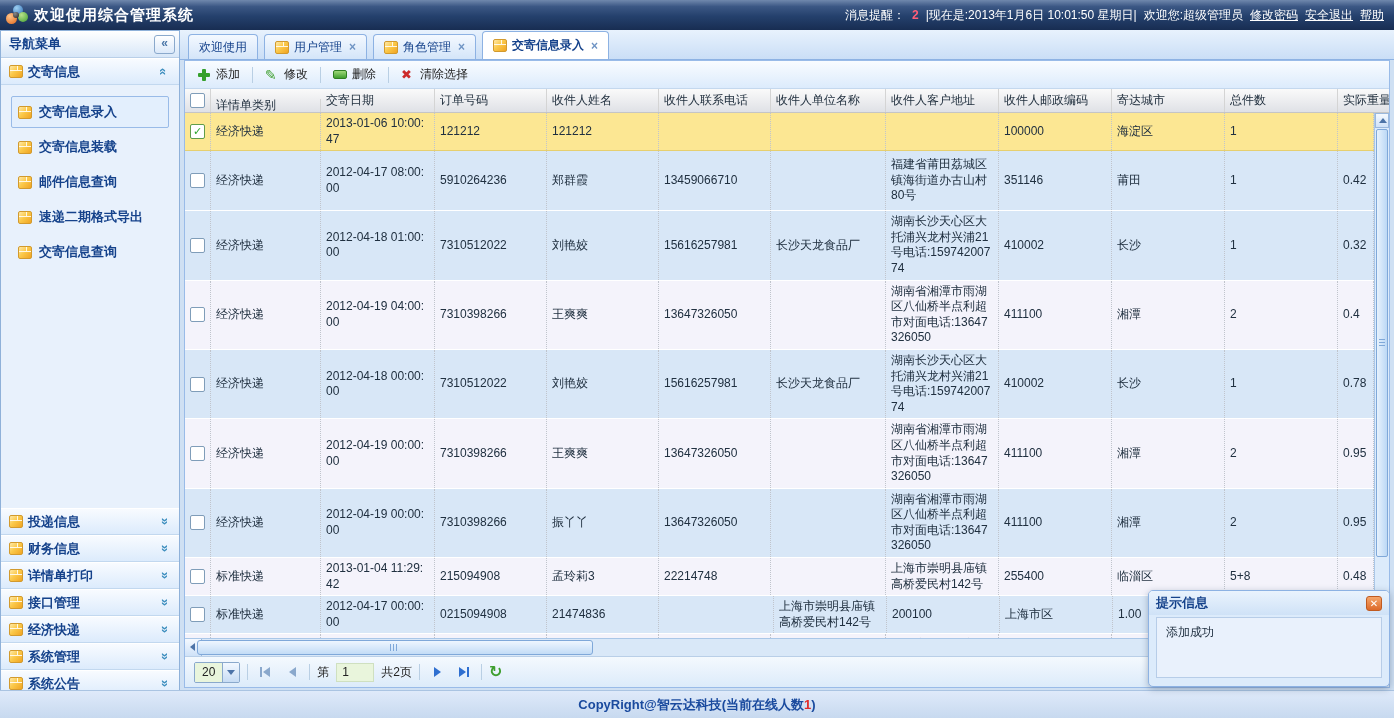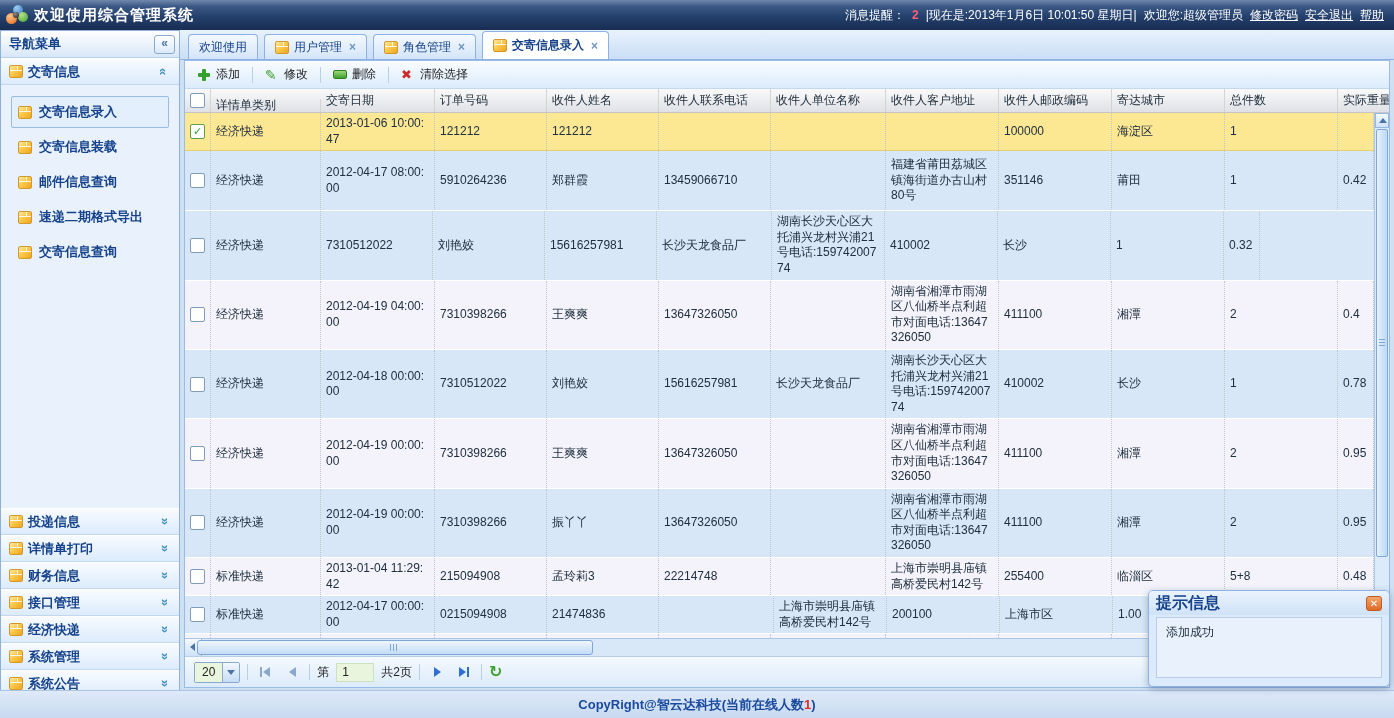--- a/index.html
+++ b/index.html
@@ -136,21 +136,21 @@
   .refresh::after{content:"\21BB";}
   
   .footer{position:absolute;left:0;top:690px;width:1394px;height:28px;box-sizing:border-box;
     background:linear-gradient(180deg,#dfeafa,#c7d9ef);border-top:1px solid #aac4e2;
     display:flex;align-items:center;justify-content:center;font-size:13px;font-weight:700;color:#1a4a9e;}
   .online-count{color:#e02b2b;}
   
   .popup{position:absolute;left:1148px;top:590px;width:242px;height:97px;z-index:50;
     border:1px solid #8db2e3;border-radius:5px;background:#dcebfb;box-shadow:0 2px 7px rgba(40,60,90,.35);overflow:hidden;box-sizing:border-box;}
   .popup-header{height:24px;display:flex;align-items:center;padding:0 7px;
-    background:linear-gradient(180deg,#eaf3fd,#cfe2f7);font-size:16px;font-weight:700;color:#15428b;}
+    background:linear-gradient(180deg,#eaf3fd,#cfe2f7);font-size:13px;font-weight:700;color:#15428b;}
   .popup-close{margin-left:auto;width:16px;height:15px;border-radius:3px;box-sizing:border-box;
     background:linear-gradient(180deg,#f5a66b,#dd6a2a);border:1px solid #c05a20;color:#fff;
     font-size:10px;line-height:13px;text-align:center;font-weight:700;cursor:pointer;}
   .popup-close::after{content:"\2715";}
   .popup-body{position:absolute;left:7px;right:7px;top:26px;bottom:8px;background:#e9f1fc;
     border:1px solid #b7cde8;padding:6px 9px;font-size:12px;color:#203040;box-sizing:border-box;}
 </style>
 </head>
 <body>
 
@@ -206,26 +206,26 @@
           <span class="side-item-label">交寄信息查询</span>
         </div>
       </div>
       <div class="side-section">
         <span class="cube-icon"></span>
         <span class="side-label">投递信息</span>
         <span class="chevron down"></span>
       </div>
       <div class="side-section">
         <span class="cube-icon"></span>
+        <span class="side-label">财务信息</span>
+        <span class="chevron down"></span>
+      </div>
+      <div class="side-section">
+        <span class="cube-icon"></span>
         <span class="side-label">详情单打印</span>
-        <span class="chevron down"></span>
-      </div>
-      <div class="side-section">
-        <span class="cube-icon"></span>
-        <span class="side-label">财务信息</span>
         <span class="chevron down"></span>
       </div>
       <div class="side-section">
         <span class="cube-icon"></span>
         <span class="side-label">接口管理</span>
         <span class="chevron down"></span>
       </div>
       <div class="side-section">
         <span class="cube-icon"></span>
         <span class="side-label">经济快递</span>
@@ -335,20 +335,21 @@
           <div class="gcell" style="flex: 0 0 113px;">351146</div>
           <div class="gcell" style="flex: 0 0 113px;">莆田</div>
           <div class="gcell" style="flex: 0 0 113px;">1</div>
           <div class="gcell" style="flex: 0 0 36px;">0.42</div>
         </div>
         <div class="grow blue" style="min-height: 55px;">
           <div class="gcell cbcell" style="flex: 0 0 26px;">
             <span class="checkbox"></span>
           </div>
           <div class="gcell" style="flex: 0 0 110px;">经济快递</div>
+          <div class="gcell" style="flex: 0 0 114px;">2012-04-18 01:00:00</div>
           <div class="gcell" style="flex: 0 0 112px;">7310512022</div>
           <div class="gcell" style="flex: 0 0 112px;">刘艳姣</div>
           <div class="gcell" style="flex: 0 0 112px;">15616257981</div>
           <div class="gcell" style="flex: 0 0 115px;">长沙天龙食品厂</div>
           <div class="gcell" style="flex: 0 0 113px;">湖南长沙天心区大托浦兴龙村兴浦21号电话:15974200774</div>
           <div class="gcell" style="flex: 0 0 113px;">410002</div>
           <div class="gcell" style="flex: 0 0 113px;">长沙</div>
           <div class="gcell" style="flex: 0 0 113px;">1</div>
           <div class="gcell" style="flex: 0 0 36px;">0.32</div>
         </div>

